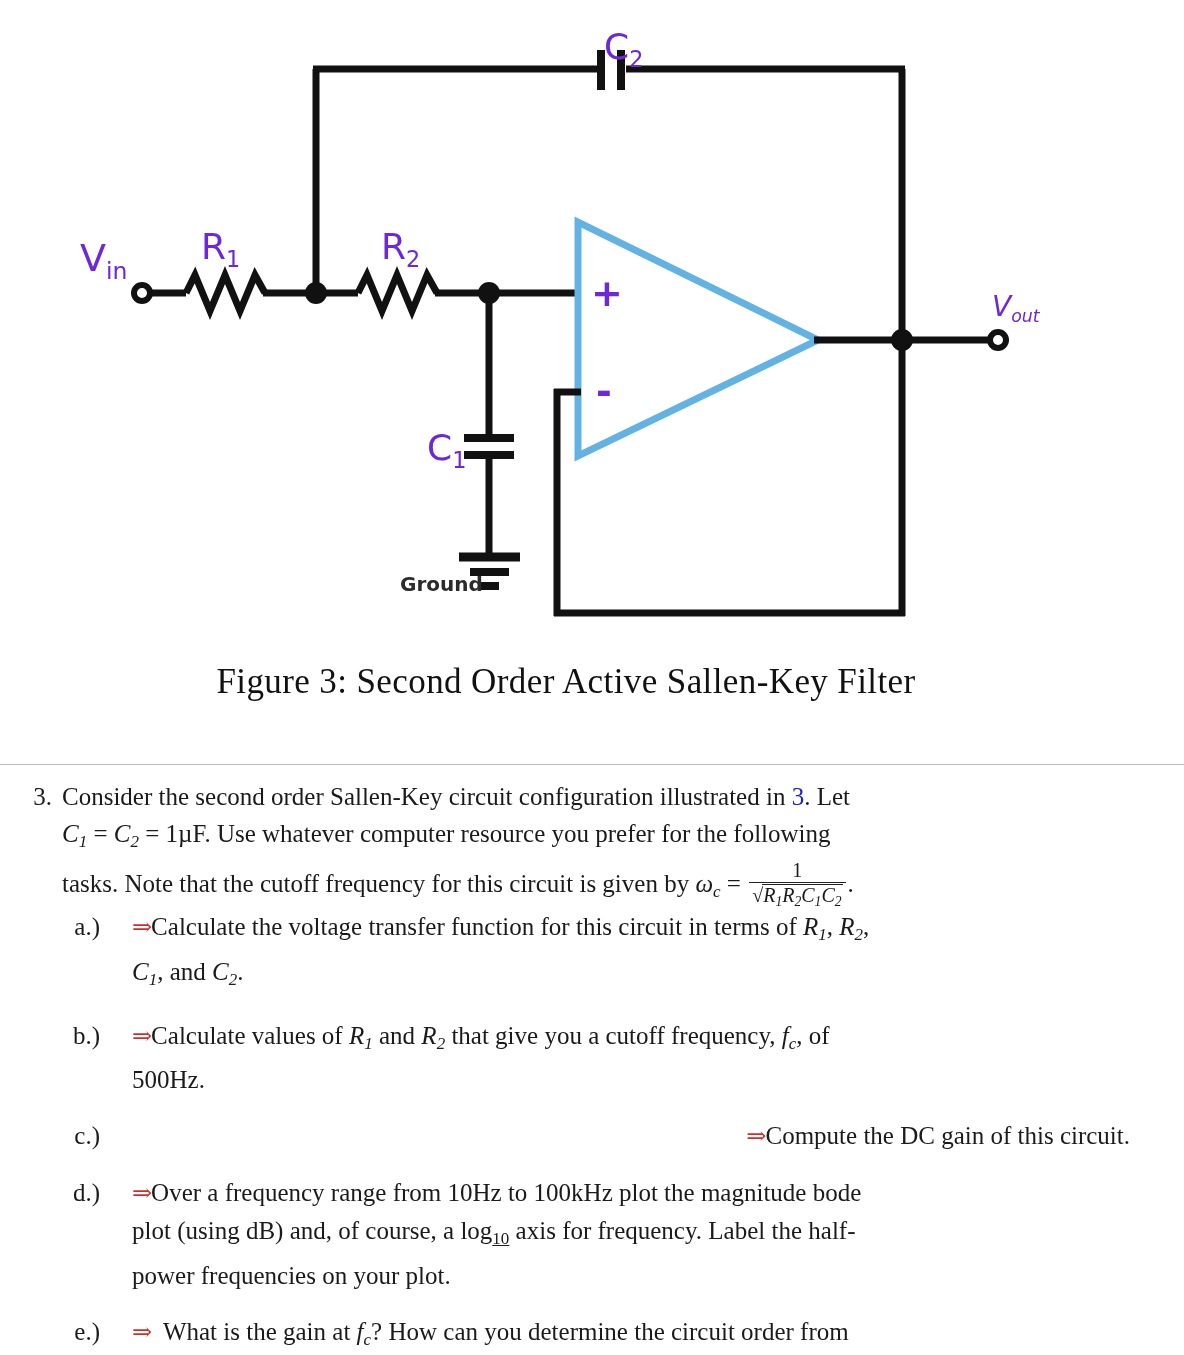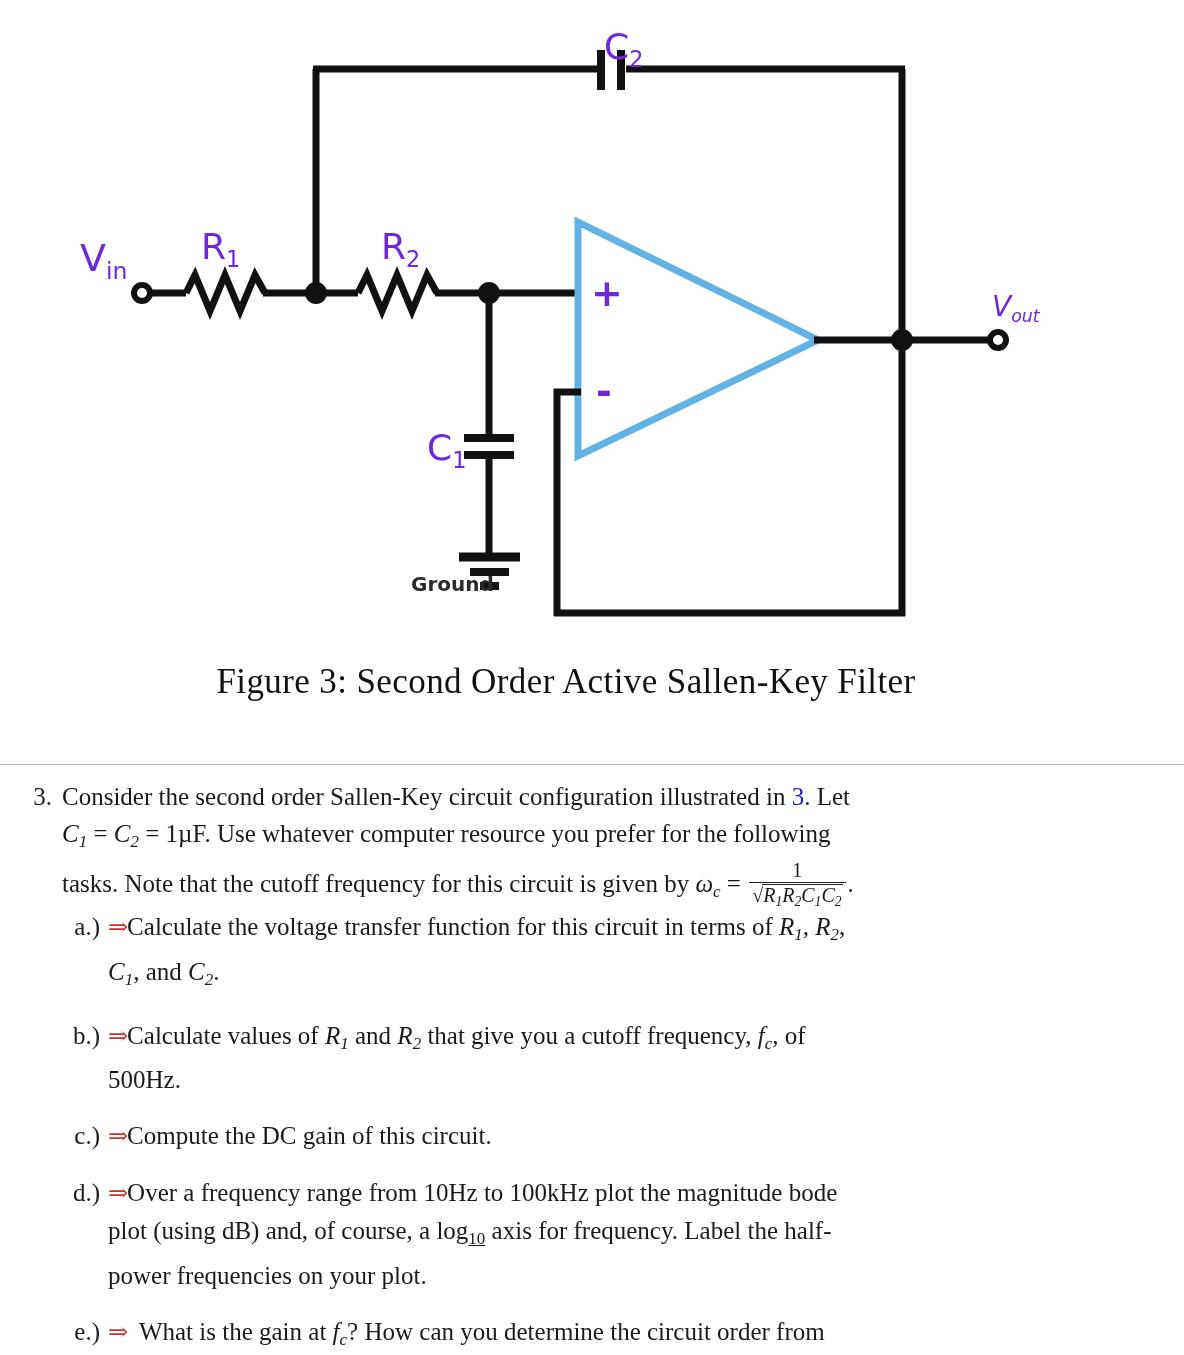--- a/index.html
+++ b/index.html
@@ -100,20 +100,21 @@
     padding-right: 8px;
     line-height: 37px;
   }
   .sub-text {
     flex: 1 1 auto;
     padding-right: 54px;
     font-size: 25px;
     line-height: 37px;
     text-align: justify;
     text-justify: inter-word;
+    margin-left: 24px;
   }
   .arrow {
     color: #c9302c;
     font-size: 24px;
     letter-spacing: -1px;
   }
   .arrow-sp { color: #c9302c; font-size: 24px; padding-right: 5px; }
 
   
   .mi {
@@ -248,21 +249,21 @@
   </div>
 
   <div class="clabel" style="left:604px; top:26px; font-size:36px;">
     <span>C</span><span class="s">2</span>
   </div>
 
   <div class="clabel" style="left:992px; top:290px; font-size:28px;font-style:italic;">
     <span>V</span><span class="s">out</span>
   </div>
 
-  <div class="clabel" style="left:411px; top:572px; font-size:20px; font-weight:700; color:#2b2b2b;">Ground</div>
+  <div class="clabel" style="left:400px; top:572px; font-size:20px; font-weight:700; color:#2b2b2b;">Ground</div>
 
   <div class="clabel" style="left:591px; top:271px; font-size:38px; font-weight:700;">+</div>
 
   <div class="clabel" style="left:596px; top:369px; font-size:38px; font-weight:700;">-</div>
 </div>
 
 <div id="figure-caption">Figure 3: Second Order Active Sallen-Key Filter</div>
 
 <div id="page-divider"></div>
 
@@ -290,21 +291,21 @@
   <div class="sub-row">
     <div class="sub-label">b.)</div>
     <div class="sub-text">
       <span class="arrow">⇒</span><span>Calculate values of </span><span class="mi">R</span><span class="sub">1</span><span> and </span><span class="mi">R</span><span class="sub">2</span><span> that give you a cutoff frequency, </span><span class="mi">f</span><span class="sub">c</span><span>, of</span><br>
       <span>500Hz.</span>
     </div>
   </div>
 
   <div class="sub-row">
     <div class="sub-label">c.)</div>
-    <div class="sub-text" style="text-align:left;">
+    <div class="sub-text" style="text-align:right;">
       <span class="arrow">⇒</span><span>Compute the DC gain of this circuit.</span>
     </div>
   </div>
 
   <div class="sub-row">
     <div class="sub-label">d.)</div>
     <div class="sub-text">
       <span class="arrow">⇒</span><span>Over a frequency range from 10Hz to 100kHz plot the magnitude bode</span><br>
       <span>plot (using dB) and, of course, a log</span><span class="subr">10</span><span> axis for frequency.  Label the half-</span><br>
       <span class="lastline">power frequencies on your plot.</span>

